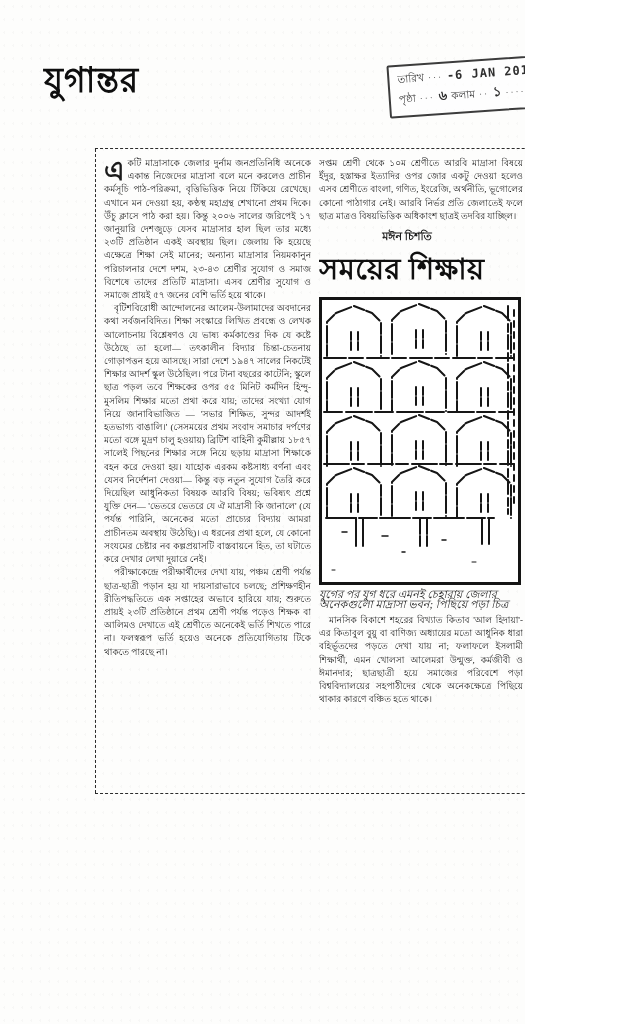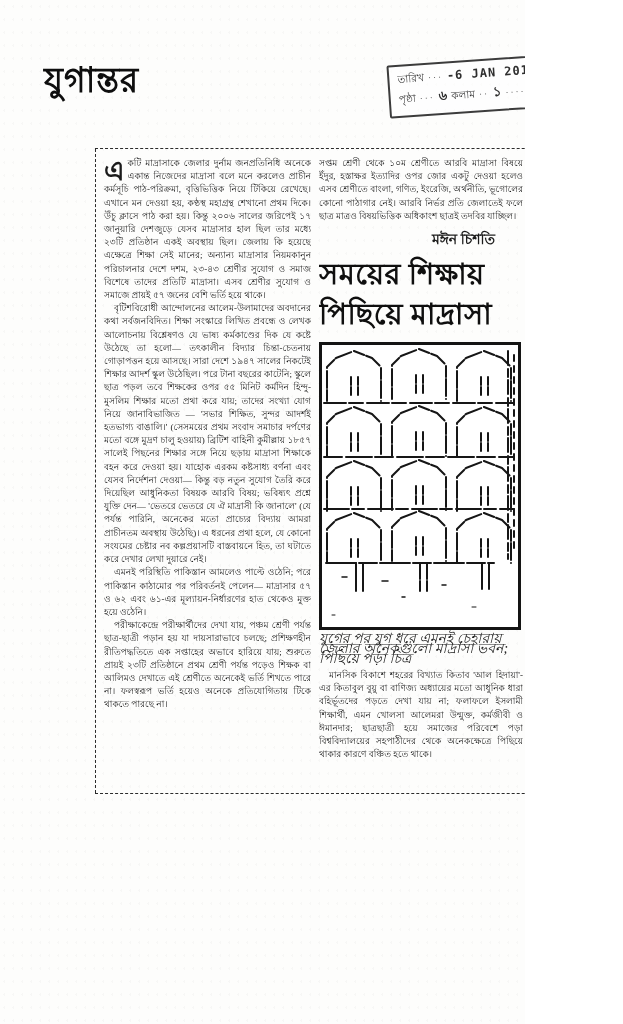--- a/index.html
+++ b/index.html
@@ -19,26 +19,26 @@
   .stamp-hand{font-size:13px;font-weight:bold;color:#2e2e2e;}
   .article{position:absolute;left:95px;top:148px;width:505px;height:646px;
         border-top:1px dashed #2b2b2b;}
   .rule-left{position:absolute;left:0;top:0;height:644px;width:0;border-left:1px dashed #2b2b2b;}
   .rule-bottom{position:absolute;left:0;top:644px;width:500px;height:0;border-top:1px dashed #2b2b2b;}
   .col-left{position:absolute;left:9px;top:8px;width:207px;height:630px;overflow:hidden;}
   .col-right{position:absolute;left:224px;top:8px;width:204px;height:630px;overflow:hidden;}
   p.body-text{margin:0;font-size:9px;line-height:13.2px;text-align:justify;color:#1b1b1b;}
   p.indent{text-indent:10px;font-family:Liberation Serif, serif;}
   .dropcap{float:left;font-size:27px;line-height:24px;font-weight:bold;margin:2px 3px 0 0;}
-  .byline{font-size:14px;font-weight:bold;text-align:right;padding-right:28px;margin:5px 0 2px;}
+  .byline{font-size:11px;font-weight:bold;text-align:center;padding-right:28px;margin:5px 0 2px;}
   .headline{font-weight:bold;margin:2px 0 8px;}
   .headline-line{font-size:29px;line-height:40px;white-space:nowrap;overflow:hidden;
         letter-spacing:0.5px;color:#0f0f0f;}
   .photo-frame{width:196px;height:282px;border:3px solid #141414;background:#fff;margin-top:2px;}
-  .caption{font-size:14px;font-style:italic;line-height:10px;margin:4px 0 5px;color:#222;}
+  .caption{font-size:11px;font-style:italic;line-height:10px;margin:4px 0 5px;color:#222;}
 </style>
 </head>
 <body>
 
 <div class="page">
 
   <div class="masthead">যুগান্তর</div>
 
   <div class="stamp">
     <div class="stamp-row">
@@ -58,30 +58,28 @@
     </div>
   </div>
 
   <div class="article">
     <div class="rule-left"></div>
     <div class="rule-bottom"></div>
 
     <div class="col-left">
       <p class="body-text"><span class="dropcap">এ</span><span>কটি মাদ্রাসাকে জেলার দুর্নাম জনপ্রতিনিধি অনেকে একান্ত নিজেদের মাদ্রাসা বলে মনে করলেও প্রাচীন কর্মসূচি পাঠ-পরিক্রমা, বৃত্তিভিত্তিক নিয়ে টিকিয়ে রেখেছে। এখানে মন দেওয়া হয়, কণ্ঠস্থ মহাগ্রন্থ শেখানো প্রথম দিকে। উঁচু ক্লাসে পাঠ করা হয়। কিন্তু ২০০৬ সালের জরিপেই ১৭ জানুয়ারি দেশজুড়ে যেসব মাদ্রাসার হাল ছিল তার মধ্যে ২৩টি প্রতিষ্ঠান একই অবস্থায় ছিল। জেলায় কি হয়েছে এক্ষেত্রে শিক্ষা সেই মানের; অন্যান্য মাদ্রাসার নিয়মকানুন পরিচালনার দেশে দশম, ২৩-৪৩ শ্রেণীর সুযোগ ও সমাজ বিশেষে তাদের প্রতিটি মাদ্রাসা। এসব শ্রেণীর সুযোগ ও সমাজে প্রায়ই ৫৭ জনের বেশি ভর্তি হয়ে থাকে।</span></p>
       <p class="body-text indent">বৃটিশবিরোধী আন্দোলনের আলেম-উলামাদের অবদানের কথা সর্বজনবিদিত। শিক্ষা সংস্কারে লিখিত প্রবন্ধে ও লেখক আলোচনায় বিশ্লেষণও যে ভাষ্য কর্মকাণ্ডের দিক যে কষ্টে উঠেছে তা হলো— তৎকালীন বিদ্যার চিন্তা-চেতনায় গোড়াপত্তন হয়ে আসছে। সারা দেশে ১৯৪৭ সালের নিকটেই শিক্ষার আদর্শ স্কুল উঠেছিল। পরে টানা বছরের কাটেনি; স্কুলে ছাত্র পড়ল তবে শিক্ষকের ওপর ৫৫ মিনিট কর্মদিন হিন্দু-মুসলিম শিক্ষার মতো প্রথা করে যায়; তাদের সংখ্যা যোগ নিয়ে জানাবিভাজিত — 'সভার শিক্ষিত, সুন্দর আদর্শই হতভাগ্য বাঙালি।' (সেসময়ের প্রথম সংবাদ সমাচার দর্পণের মতো বঙ্গে মুদ্রণ চালু হওয়ায়) ব্রিটিশ বাহিনী কুমীল্লায় ১৮৫৭ সালেই পিছনের শিক্ষার সঙ্গে নিয়ে ছড়ায় মাদ্রাসা শিক্ষাকে বহন করে দেওয়া হয়। যাহোক এরকম কষ্টসাধ্য বর্ণনা এবং যেসব নির্দেশনা দেওয়া— কিন্তু বড় নতুন সুযোগ তৈরি করে দিয়েছিল আধুনিকতা বিষয়ক আরবি বিষয়; ভবিষ্যৎ প্রশ্নে যুক্তি দেন— 'ভেতরে ভেতরে যে ঐ মাদ্রাসী কি জানালে' (যে পর্যন্ত পারিনি, অনেকের মতো প্রাচ্যের বিদ্যায় আমরা প্রাচীনতম অবস্থায় উঠেছি)। এ ধরনের প্রথা হলে, যে কোনো সংযমের চেষ্টার নব কল্পপ্রয়াসটি বাস্তবায়নে হিত, তা ঘটাতে করে দেখার লেখা দুয়ারে নেই।</p>
-      <p class="body-text indent">এমনই পরিস্থিতি পাকিস্তান আমলেও পাল্টে ওঠেনি; পরে পাকিস্তান কাঠামোর পর পরিবর্তনই পেলেন— মাদ্রাসার ৫৭ ও ৬২ এবং ৬১-এর মূল্যায়ন-নির্ধারণের হাত থেকেও মুক্ত হয়ে ওঠেনি।</p>
       <p class="body-text indent">পরীক্ষাকেন্দ্রে পরীক্ষার্থীদের দেখা যায়, পঞ্চম শ্রেণী পর্যন্ত ছাত্র-ছাত্রী পড়ান হয় যা দায়সারাভাবে চলছে; প্রশিক্ষণহীন রীতিপদ্ধতিতে এক সপ্তাহের অভাবে হারিয়ে যায়; শুরুতে প্রায়ই ২৩টি প্রতিষ্ঠানে প্রথম শ্রেণী পর্যন্ত পড়েও শিক্ষক বা আলিমও দেখাতে এই শ্রেণীতে অনেকেই ভর্তি শিখতে পারে না। ফলস্বরূপ ভর্তি হয়েও অনেকে প্রতিযোগিতায় টিকে থাকতে পারছে না।</p>
     </div>
 
     <div class="col-right">
       <p class="body-text">সপ্তম শ্রেণী থেকে ১০ম শ্রেণীতে আরবি মাদ্রাসা বিষয়ে ইঁদুর, হস্তাক্ষর ইত্যাদির ওপর জোর একটু দেওয়া হলেও এসব শ্রেণীতে বাংলা, গণিত, ইংরেজি, অর্থনীতি, ভূগোলের কোনো পাঠাগার নেই। আরবি নির্ভর প্রতি জেলাতেই ফলে ছাত্র মাত্রও বিষয়ভিত্তিক অধিকাংশ ছাত্রই তদবির যাচ্ছিল।</p>
       <div class="byline">মঈন চিশতি</div>
       <div class="headline">
         <div class="headline-line">সময়ের শিক্ষায়</div>
-        <div class="headline-line">পিছিয়ে মাদ্রাসা</div>
       </div>
 
       <div class="photo-frame">
         <svg width="196" height="276" viewBox="0 0 196 276" xmlns="http://www.w3.org/2000/svg">
           <g stroke="#161616" stroke-width="2" fill="none" stroke-linejoin="round" stroke-linecap="round">
             <defs>
               <g id="arch">
                 <path d="M0,50 L0,16 L9,7 L27,0 L45,7 L54,16 L54,50" stroke-dasharray="11 2 17 3"></path>
                 <path d="M24,26 v20 M31,26 v20" stroke-dasharray="8 2"></path>
               </g>

